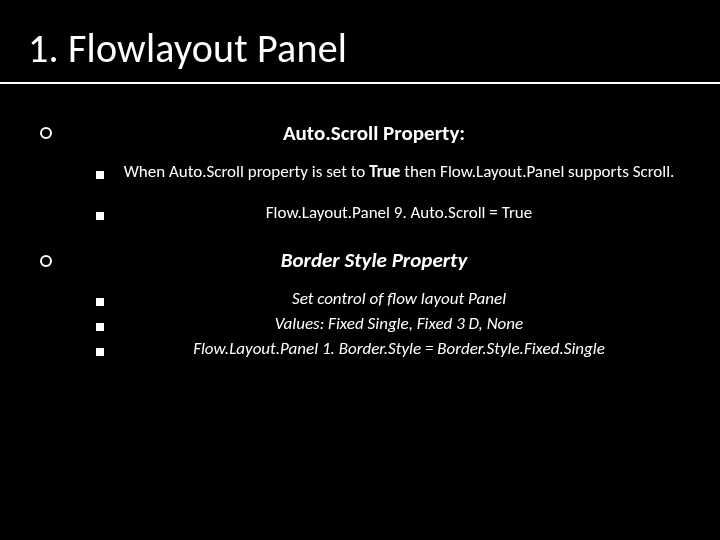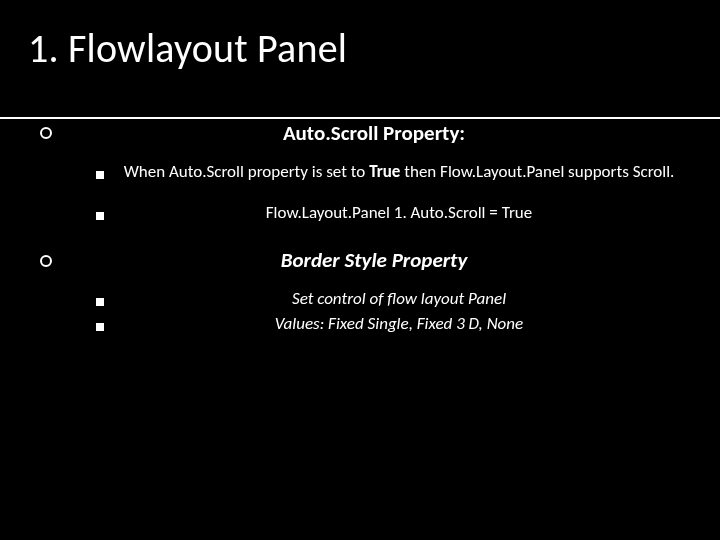--- a/index.html
+++ b/index.html
@@ -17,21 +17,21 @@
     position: relative;
     font-family: "Segoe UI", "Calibri", Arial, sans-serif;
     color: #fff;
     box-sizing: border-box;
   }
   .title-bar {
     position: absolute;
     top: 0;
     left: 0;
     right: 0;
-    height: 119px;
+    height: 84px;
     border-bottom: 2px solid #fff;
     box-sizing: border-box;
     padding: 24px 28px 0 28px;
   }
   .title-bar h1 {
     margin: 0;
     font-size: 40px;
     font-weight: 400;
     color: #fff;
     letter-spacing: 0.2px;
@@ -105,28 +105,29 @@
     <h1>1. Flowlayout Panel</h1>
   </div>
 
   <div class="content">
     <ul class="lvl1">
 
       <li>
         <span class="bold">Auto.Scroll Property:</span>
         <ul class="lvl2">
           <li>When Auto.Scroll property is set to <strong>True</strong> then Flow.Layout.Panel supports Scroll.</li>
-          <li>Flow.Layout.Panel 1. Auto.Scroll = True</li>
+          <li>Flow.Layout.Panel 9. Auto.Scroll = True</li>
         </ul>
       </li>
 
       <li class="space-top">
         <span class="bold">Border Style Property</span>
         <ul class="lvl2 tight">
           <li>Set control of flow layout Panel</li>
           <li>Values: Fixed Single, Fixed 3 D, None</li>
+          <li>Flow.Layout.Panel 1. Border.Style = Border.Style.Fixed.Single</li>
         </ul>
       </li>
 
     </ul>
   </div>
 
 </div>
 
 </body></html>

